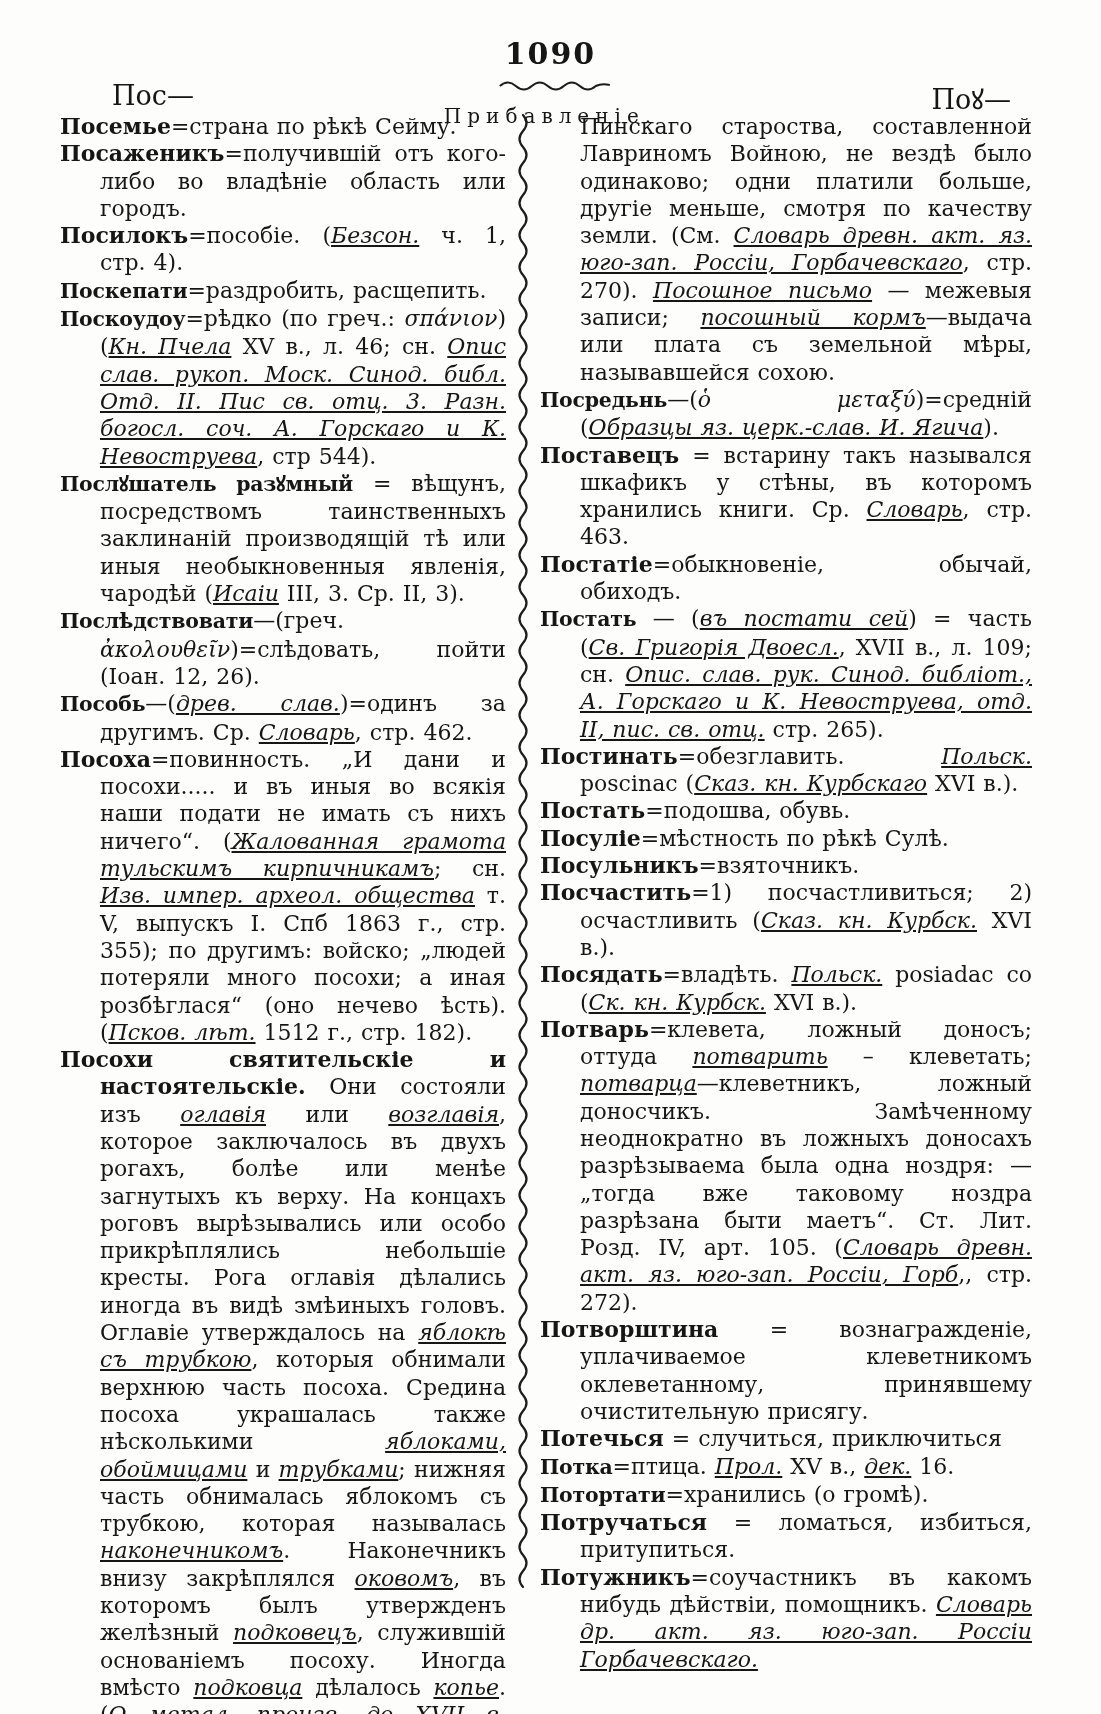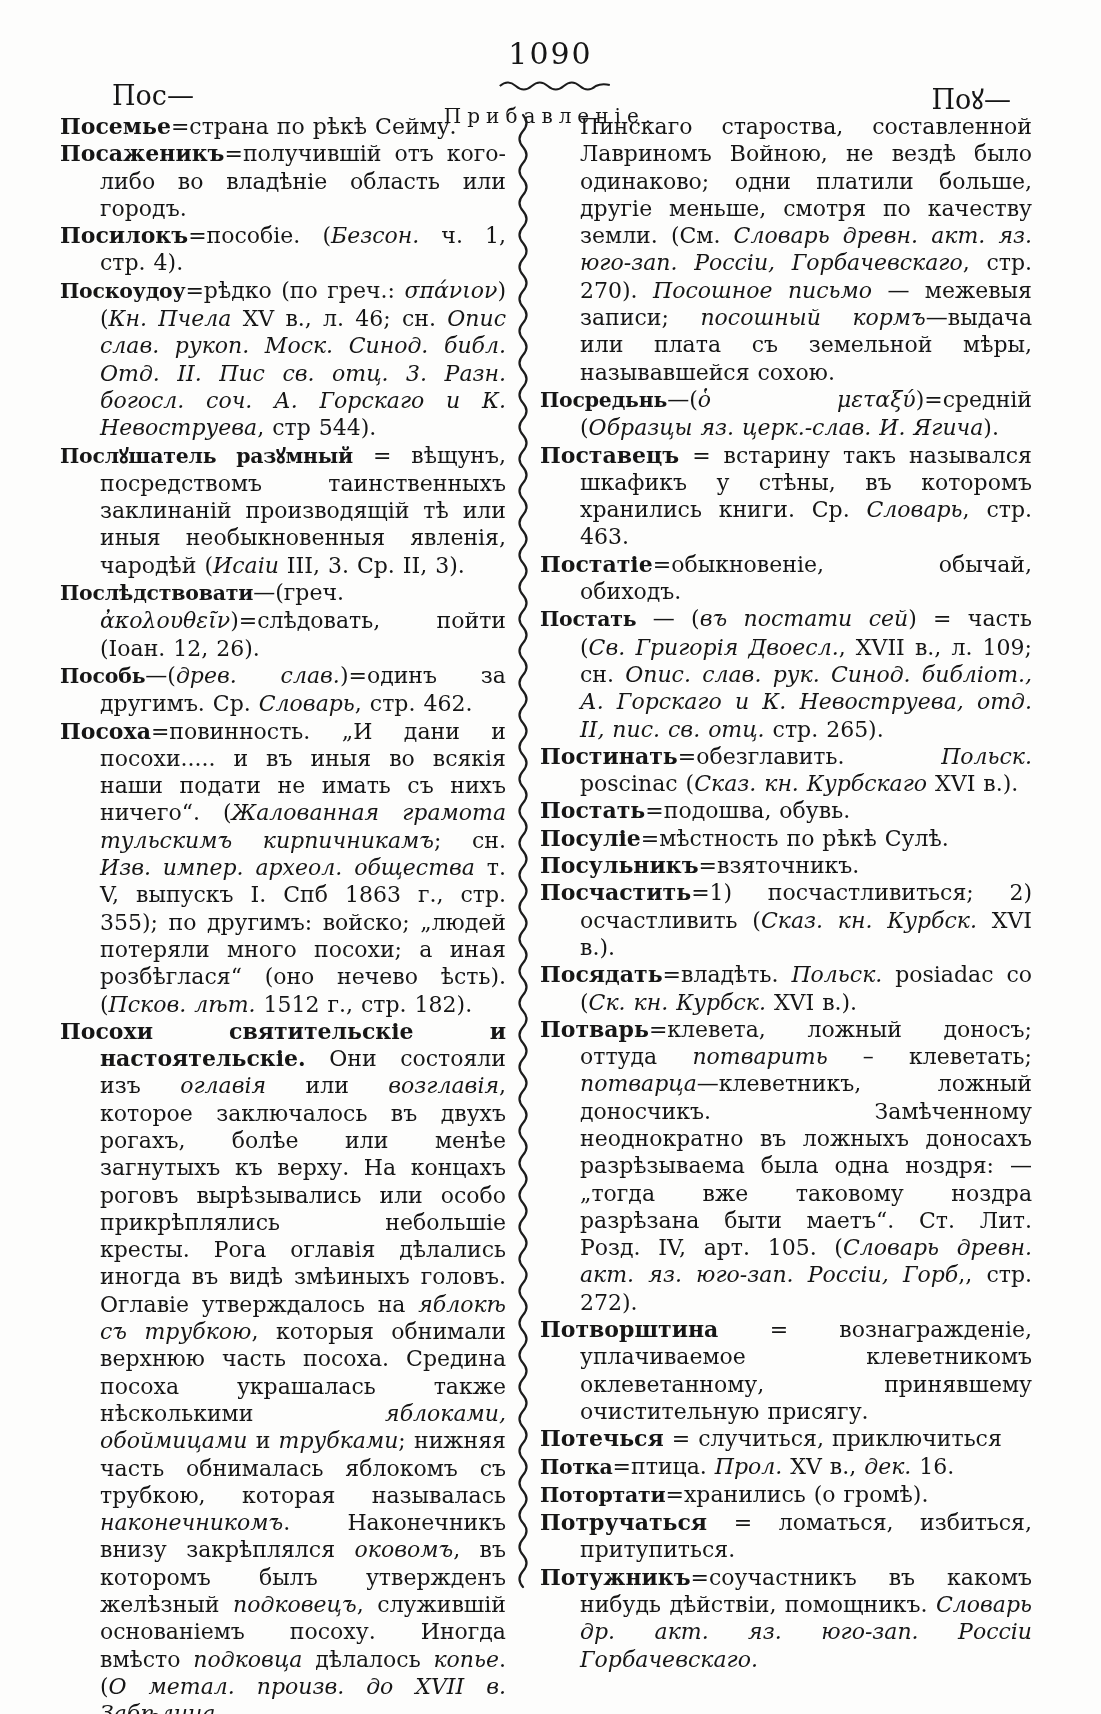--- a/index.html
+++ b/index.html
@@ -7,21 +7,21 @@
     width:1101px; height:1714px;
     background:#fdfdfc;
     color:#161616;
     font-family:"DejaVu Serif","DejaVu Sans",serif;
     position:relative;
     overflow:hidden;
   }
   .pagenum {
     position:absolute; top:36px; left:0; right:0;
     text-align:center;
-    font-size:30px; font-weight:normal; letter-spacing:2px;
+    font-size:30px; font-weight:bold; letter-spacing:2px;
   }
   .pagenum-rule {
     position:absolute; top:76px; left:50%;
     transform:translateX(-46%);
   }
   .rh-left {
     position:absolute; top:80px; left:112px;
     font-size:27px;
   }
   .rh-center {
@@ -51,21 +51,21 @@
     text-align:justify;
     padding-left:40px;
     text-indent:-40px;
     word-spacing:1px;
     hyphens:none;
   }
   p.entry.cont { text-indent:0; }
   .seg-head    { font-weight:bold; }
   .seg-cs-head { font-weight:bold; font-size:0.93em; letter-spacing:-0.2px;
                  font-family:"DejaVu Serif","DejaVu Sans",serif; }
-  .seg-italic  { font-style:italic; }
+  .seg-italic  { font-style:italic;text-decoration:underline; }
   .seg-greek   { font-style:italic; }
 </style>
 </head>
 <body>
 
 <div class="page">
 
   <div class="pagenum">1090</div>
 
   <svg class="pagenum-rule" width="120" height="16" aria-hidden="true">
@@ -77,20 +77,21 @@
   <div class="rh-center">Прибавленіе.</div>
 
   <div class="rh-right">Поꙋ—</div>
 
   <div class="columns">
 
     <div class="col col-left">
         <p class="entry"><span class="seg-head">Посемье</span><span class="seg-text">=страна по рѣкѣ Сейму.</span></p>
         <p class="entry"><span class="seg-head">Посаженикъ</span><span class="seg-text">=получившій отъ кого-либо во владѣніе область или городъ.</span></p>
         <p class="entry"><span class="seg-head">Посилокъ</span><span class="seg-text">=пособіе. (</span><span class="seg-italic">Безсон.</span><span class="seg-text"> ч. 1, стр. 4).</span></p>
+        <p class="entry"><span class="seg-cs-head">Поскепати</span><span class="seg-text">=раздробить, расщепить.</span></p>
         <p class="entry"><span class="seg-cs-head">Поскоудоу</span><span class="seg-text">=рѣдко (по греч.: </span><span class="seg-greek">σπάνιον</span><span class="seg-text">) (</span><span class="seg-italic">Кн. Пчела</span><span class="seg-text"> XV в., л. 46; сн. </span><span class="seg-italic">Опис слав. рукоп. Моск. Синод. библ. Отд. II. Пис св. отц. 3. Разн. богосл. соч. А. Горскаго и К. Невоструева</span><span class="seg-text">, стр 544).</span></p>
         <p class="entry"><span class="seg-cs-head">Послꙋшатель разꙋмный</span><span class="seg-text"> = вѣщунъ, посредствомъ таинственныхъ заклинаній производящій тѣ или иныя необыкновенныя явленія, чародѣй (</span><span class="seg-italic">Исаіи</span><span class="seg-text"> III, 3. Ср. II, 3).</span></p>
         <p class="entry"><span class="seg-cs-head">Послѣдствовати</span><span class="seg-text">—(греч. </span><span class="seg-greek">ἀκολουθεῖν</span><span class="seg-text">)=слѣдовать, пойти (Іоан. 12, 26).</span></p>
         <p class="entry"><span class="seg-cs-head">Пособь</span><span class="seg-text">—(</span><span class="seg-italic">древ. слав.</span><span class="seg-text">)=одинъ за другимъ. Ср. </span><span class="seg-italic">Словарь</span><span class="seg-text">, стр. 462.</span></p>
         <p class="entry"><span class="seg-head">Посоха</span><span class="seg-text">=повинность. „И дани и посохи..... и въ иныя во всякія наши подати не имать съ нихъ ничего“. (</span><span class="seg-italic">Жалованная грамота тульскимъ кирпичникамъ</span><span class="seg-text">; сн. </span><span class="seg-italic">Изв. импер. археол. общества</span><span class="seg-text"> т. V, выпускъ I. Спб 1863 г., стр. 355); по другимъ: войско; „людей потеряли много посохи; а иная розбѣглася“ (оно нечево ѣсть). (</span><span class="seg-italic">Псков. лѣт.</span><span class="seg-text"> 1512 г., стр. 182).</span></p>
         <p class="entry"><span class="seg-head">Посохи святительскіе и настоятельскіе.</span><span class="seg-text"> Они состояли изъ </span><span class="seg-italic">оглавія</span><span class="seg-text"> или </span><span class="seg-italic">возглавія</span><span class="seg-text">, которое заключалось въ двухъ рогахъ, болѣе или менѣе загнутыхъ къ верху. На концахъ роговъ вырѣзывались или особо прикрѣплялись небольшіе кресты. Рога оглавія дѣлались иногда въ видѣ змѣиныхъ головъ. Оглавіе утверждалось на </span><span class="seg-italic">яблокѣ съ трубкою</span><span class="seg-text">, которыя обнимали верхнюю часть посоха. Средина посоха украшалась также нѣсколькими </span><span class="seg-italic">яблоками, обоймицами</span><span class="seg-text"> и </span><span class="seg-italic">трубками</span><span class="seg-text">; нижняя часть обнималась яблокомъ съ трубкою, которая называлась </span><span class="seg-italic">наконечникомъ</span><span class="seg-text">. Наконечникъ внизу закрѣплялся </span><span class="seg-italic">оковомъ</span><span class="seg-text">, въ которомъ былъ утвержденъ желѣзный </span><span class="seg-italic">подковецъ</span><span class="seg-text">, служившій основаніемъ посоху. Иногда вмѣсто </span><span class="seg-italic">подковца</span><span class="seg-text"> дѣлалось </span><span class="seg-italic">копье</span><span class="seg-text">. (</span><span class="seg-italic">О метал. произв. до XVII в. Забѣлина</span></p>
       </div>
 
     <div class="divider">
       <svg width="34" height="1490" aria-hidden="true">

